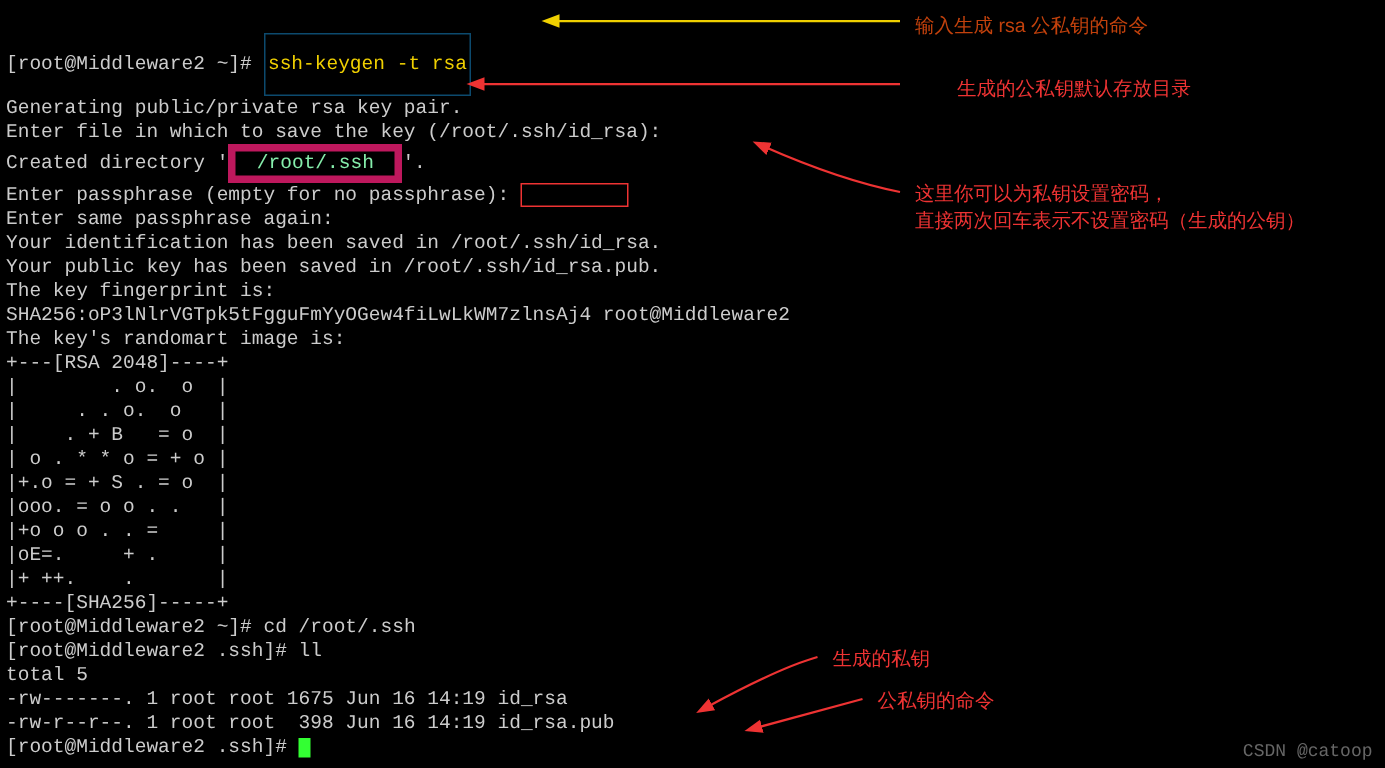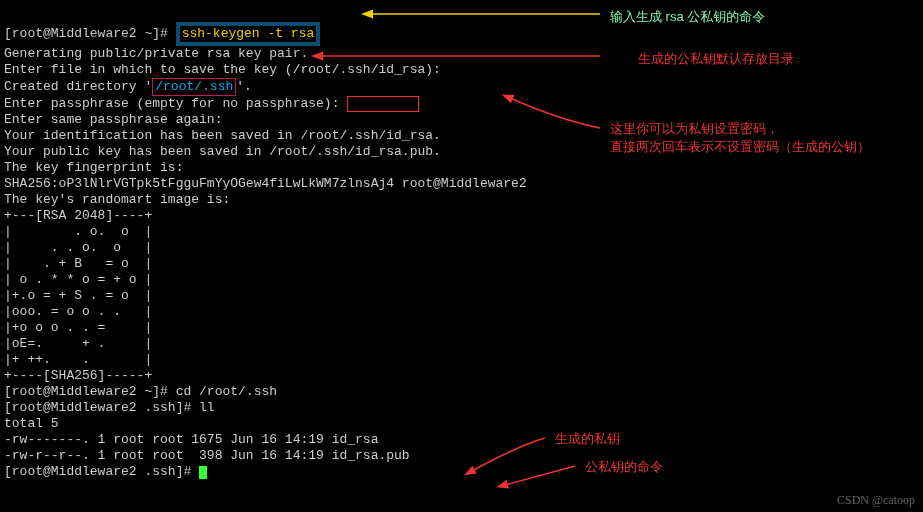--- a/index.html
+++ b/index.html
@@ -1,24 +1,24 @@
 <!DOCTYPE html>
 <html><head>
 <meta charset="utf-8">
 <style>
   html,body{margin:0;padding:0;background:#000;width:923px;height:512px;overflow:hidden;font-family:"Courier New",monospace;font-size:13px;color:#ccc;position:relative}
   .terminal{position:relative;padding:6px 4px;line-height:16px;white-space:pre}
   .yellow{color:#f0d000}
-  .highlight-cmd{border:4px solid #0c4a6e;padding:0 2px;display:inline-block;color:#f0d000}
-  .highlight-dir{border:1px solid #be185d;padding:0 2px;display:inline-block;color:#0ea5e9}
+  .highlight-cmd{border:1px solid #0c4a6e;padding:12px 2px;display:inline-block;color:#f0d000}
+  .highlight-dir{border:5px solid #be185d;padding:0 14px;display:inline-block;color:#86efac}
   .highlight-empty{border:1px solid #e33;width:70px;height:14px;display:inline-block;vertical-align:middle}
   .cursor{display:inline-block;width:8px;height:13px;background:#3f3;vertical-align:middle}
   .anno{position:absolute;font-family:"Microsoft YaHei",sans-serif;font-size:13px;color:#e33;white-space:nowrap}
-  .anno.yellow{color:#86efac}
-  .watermark{position:absolute;right:8px;bottom:4px;color:#666;font-family:Liberation Serif, serif;font-size:12px}
+  .anno.yellow{color:#c2410c}
+  .watermark{position:absolute;right:8px;bottom:4px;color:#666;font-family:Liberation Mono, monospace;font-size:12px}
   svg.arrow{position:absolute;overflow:visible;pointer-events:none}
 </style>
 </head>
 <body>
 
 <div class="terminal">
 <span><span>[root@Middleware2 ~]# </span><span class="highlight-cmd">ssh-keygen -t rsa</span></span>
 <span>Generating public/private rsa key pair.</span>
 <span>Enter file in which to save the key (/root/.ssh/id_rsa):</span>
 <span><span>Created directory '</span><span class="highlight-dir">/root/.ssh</span><span>'.</span></span>

